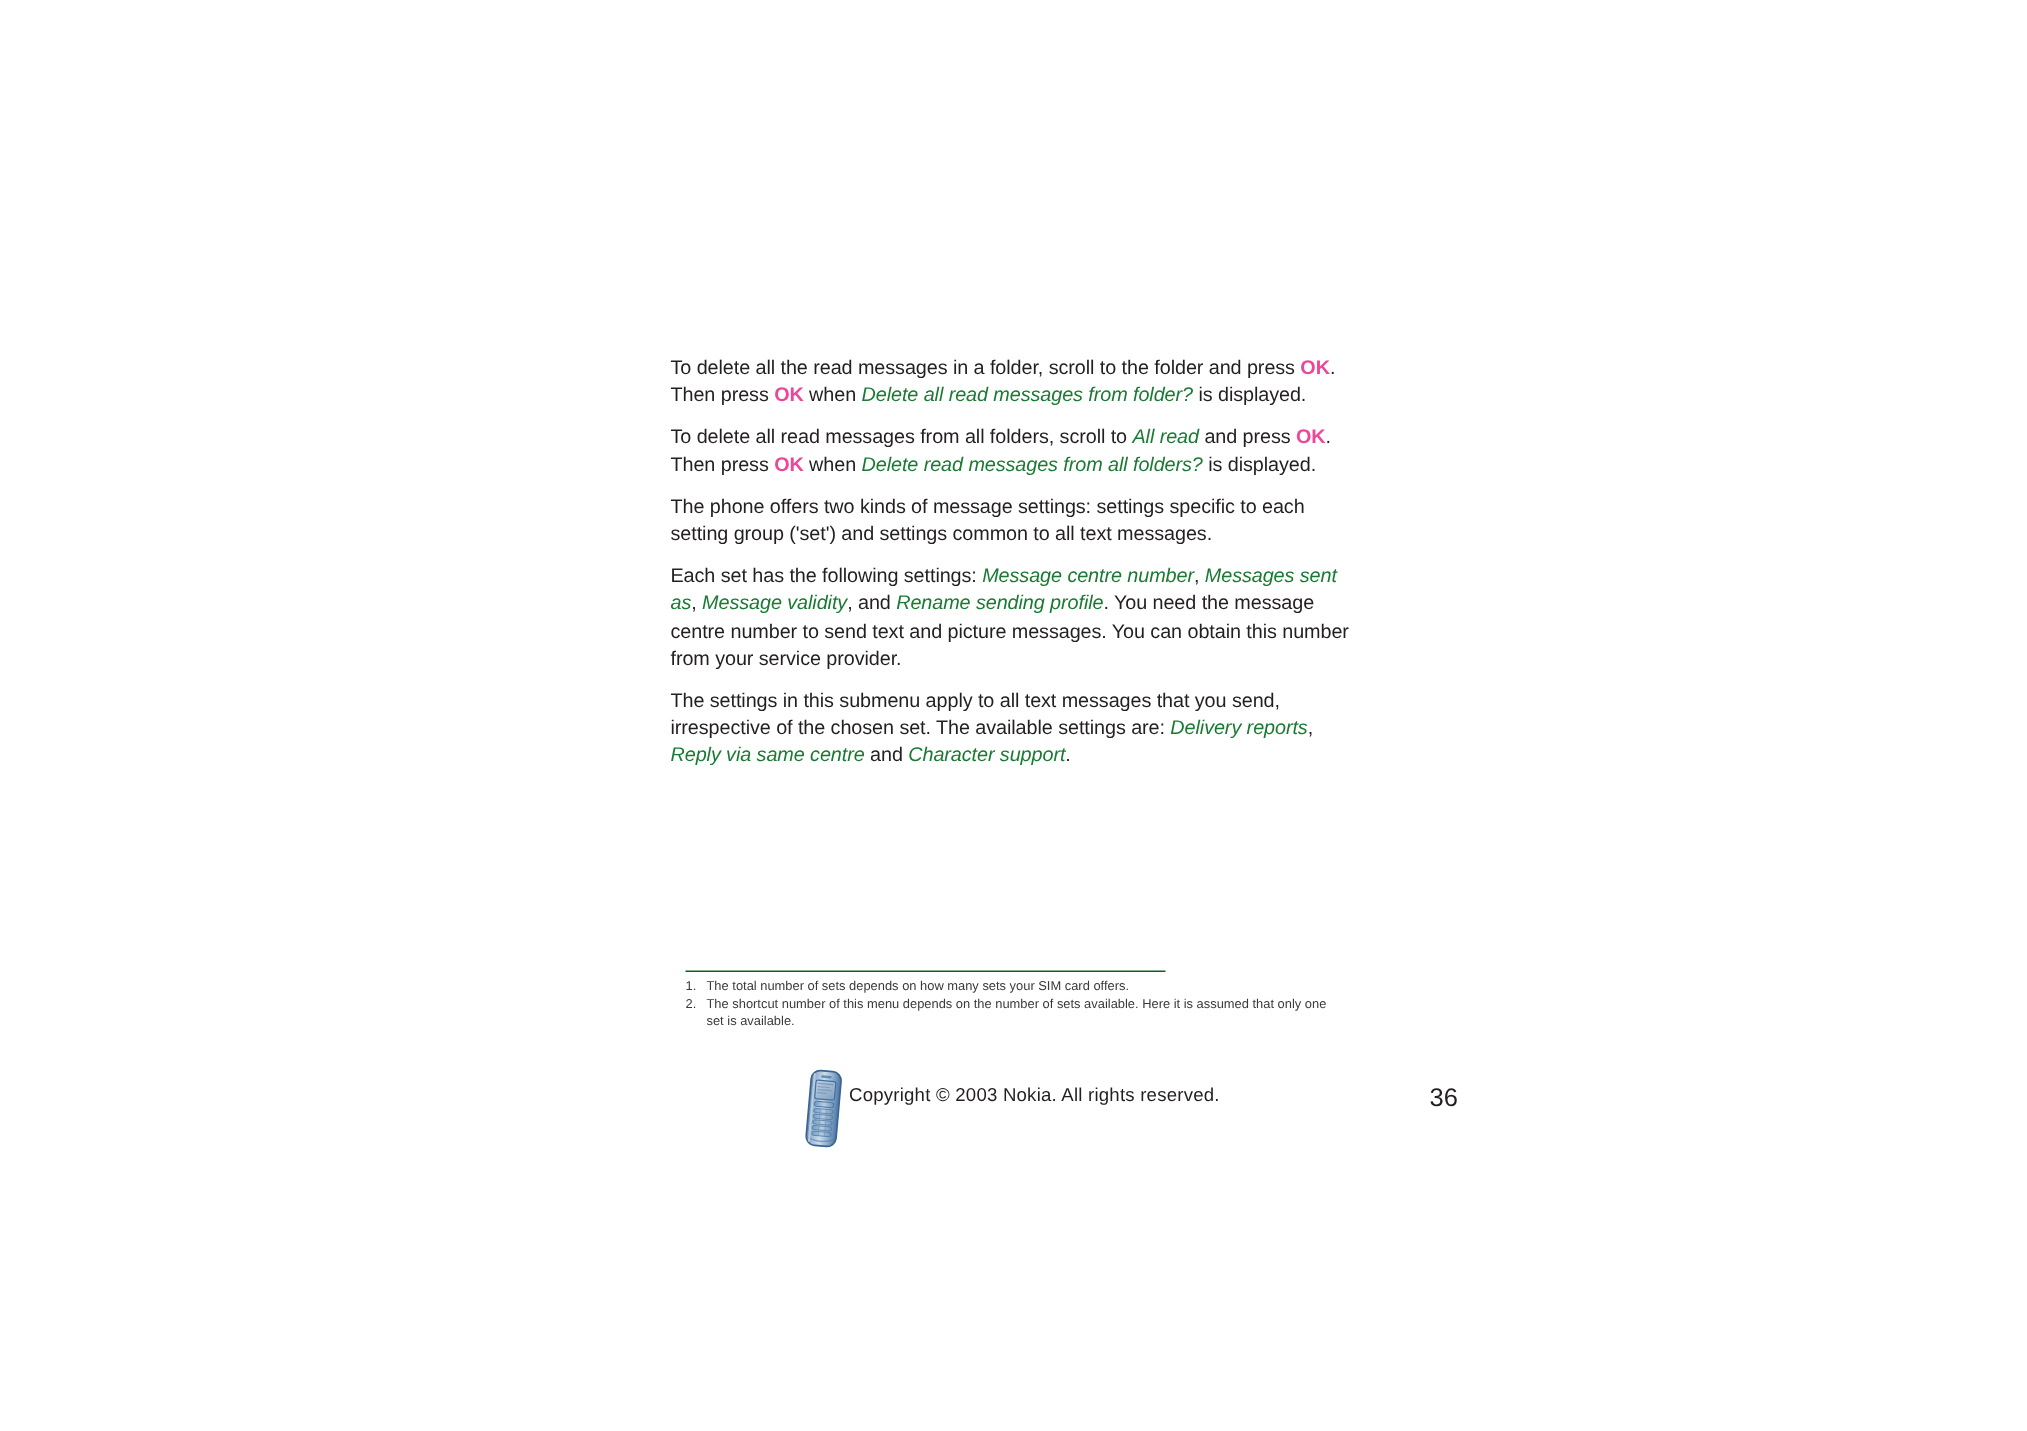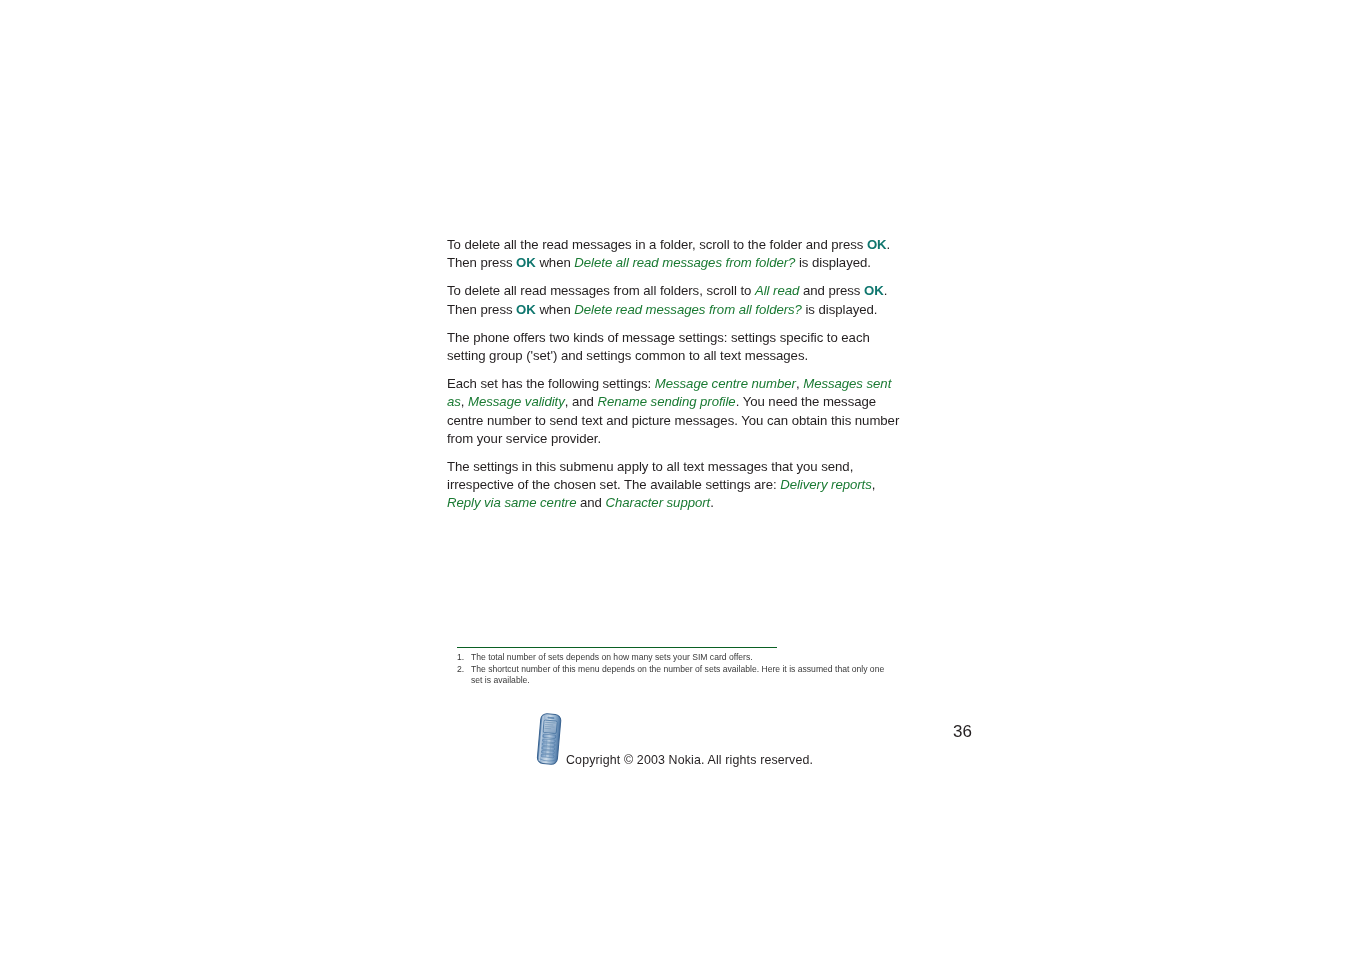--- a/index.html
+++ b/index.html
@@ -53,21 +53,21 @@
   h3.sub {
     margin: 18px 0 4px 0;
     font-size: 14px;
     line-height: 19px;
     font-weight: bold;
     color: #231f20;
     letter-spacing: -0.1px;
   }
 
   .menuterm { color: #1a7a33; font-style: italic; font-weight: normal; }
-  .key { color: #0f766e; font-weight: bold; font-style: normal; }
+  .key { color: #ec4899; font-weight: bold; font-style: normal; }
   sup.fn {
     font-size: 9.5px;
     font-weight: bold;
     vertical-align: super;
     line-height: 0;
     padding-left: 2px;
   }
 
   
   .footnote-rule {
@@ -97,21 +97,21 @@
     left: 0;
     top: 0;
     width: 11px;
     text-align: left;
   }
 
   
   .footer-copyright {
     position: absolute;
     left: 566px;
-    top: 752px;
+    top: 722px;
     font-size: 12.4px;
     line-height: 16px;
     color: #231f20;
     letter-spacing: 0.15px;
   }
   .footer-pageno {
     position: absolute;
     left: 953px;
     top: 724px;
     font-size: 17px;

